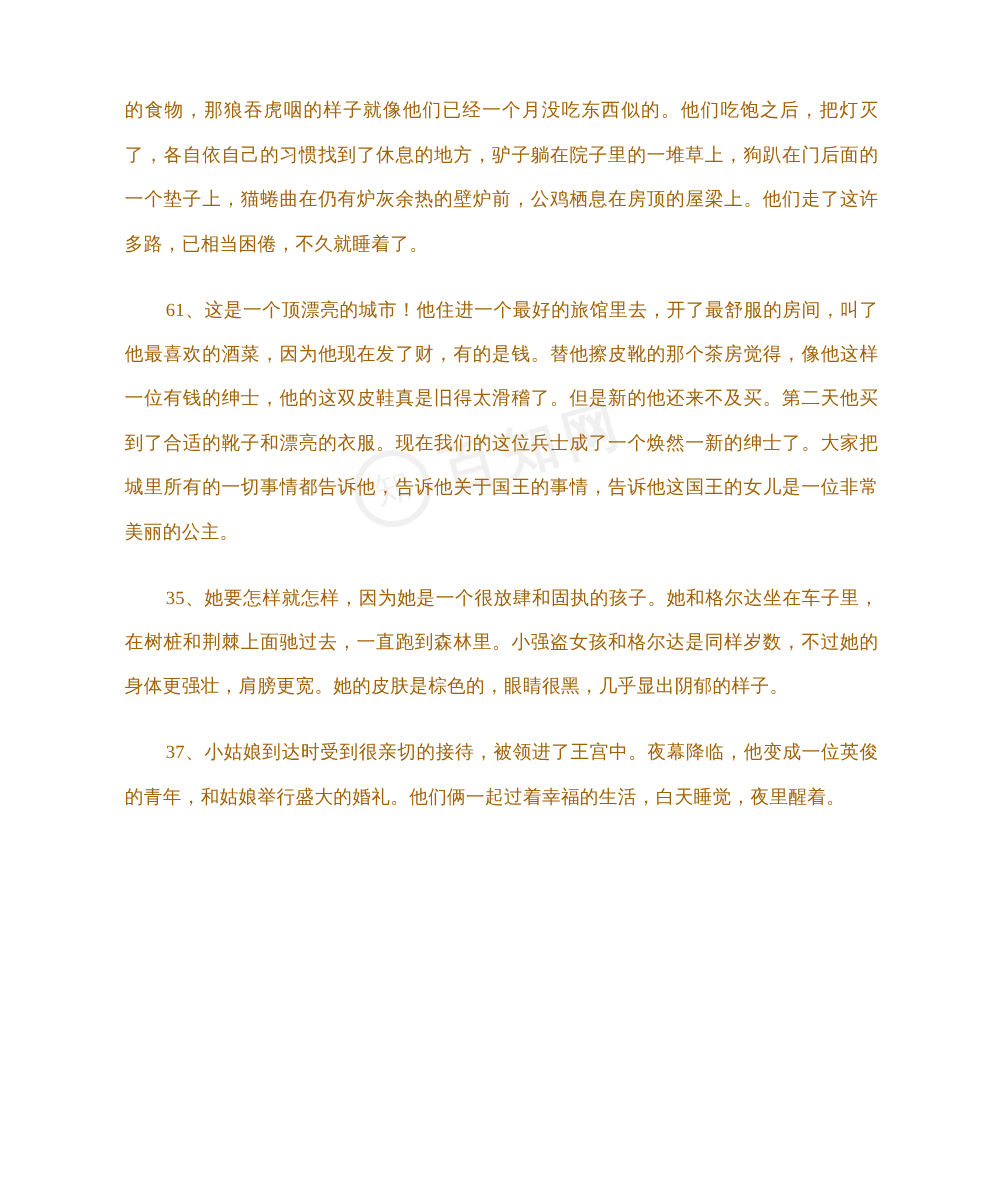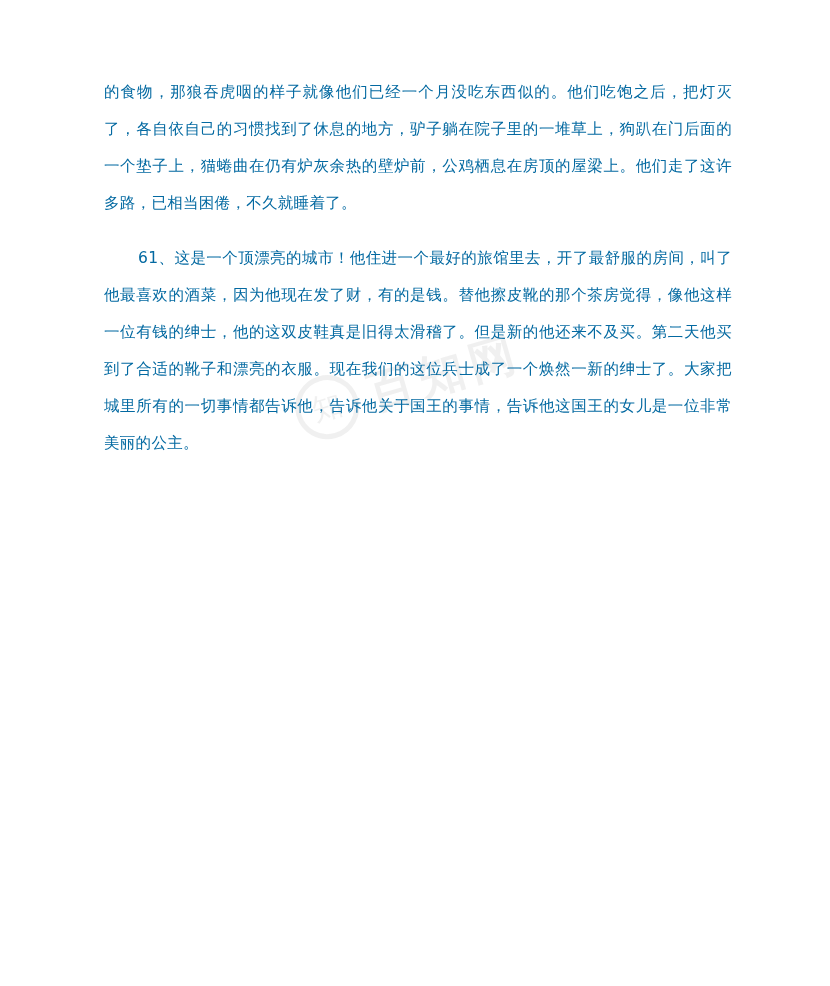--- a/index.html
+++ b/index.html
@@ -17,26 +17,27 @@
   .doc {
     position: absolute;
     inset: 0;
     background: #ffffff;
   }
   .text-block {
     position: absolute;
     left: 104px;
     top: 74px;
     width: 628px;
-    color: #0369a1;
+    color: #a16207;
     font-size: 15.5px;
     line-height: 37px;
     text-align: justify;
     text-justify: inter-ideograph;
     letter-spacing: 0.3px;
+    font-family: Liberation Serif, serif;
   }
   .para {
     margin: 0 0 18px 0;
   }
   .para.indented {
     text-indent: 2.2em;
   }
   .watermark {
     position: absolute;
     left: 292px;
@@ -76,15 +77,17 @@
   <div class="watermark">
     <span class="wm-logo">
       <span>知</span>
     </span>
     <span class="wm-text">百知网</span>
   </div>
 
   <div class="text-block">
     <p class="para">的食物，那狼吞虎咽的样子就像他们已经一个月没吃东西似的。他们吃饱之后，把灯灭了，各自依自己的习惯找到了休息的地方，驴子躺在院子里的一堆草上，狗趴在门后面的一个垫子上，猫蜷曲在仍有炉灰余热的壁炉前，公鸡栖息在房顶的屋梁上。他们走了这许多路，已相当困倦，不久就睡着了。</p>
     <p class="para indented">61、这是一个顶漂亮的城市！他住进一个最好的旅馆里去，开了最舒服的房间，叫了他最喜欢的酒菜，因为他现在发了财，有的是钱。替他擦皮靴的那个茶房觉得，像他这样一位有钱的绅士，他的这双皮鞋真是旧得太滑稽了。但是新的他还来不及买。第二天他买到了合适的靴子和漂亮的衣服。现在我们的这位兵士成了一个焕然一新的绅士了。大家把城里所有的一切事情都告诉他，告诉他关于国王的事情，告诉他这国王的女儿是一位非常美丽的公主。</p>
+    <p class="para indented">35、她要怎样就怎样，因为她是一个很放肆和固执的孩子。她和格尔达坐在车子里，在树桩和荆棘上面驰过去，一直跑到森林里。小强盗女孩和格尔达是同样岁数，不过她的身体更强壮，肩膀更宽。她的皮肤是棕色的，眼睛很黑，几乎显出阴郁的样子。</p>
+    <p class="para indented">37、小姑娘到达时受到很亲切的接待，被领进了王宫中。夜幕降临，他变成一位英俊的青年，和姑娘举行盛大的婚礼。他们俩一起过着幸福的生活，白天睡觉，夜里醒着。</p>
   </div>
 
 </div>
 
 </body></html>

